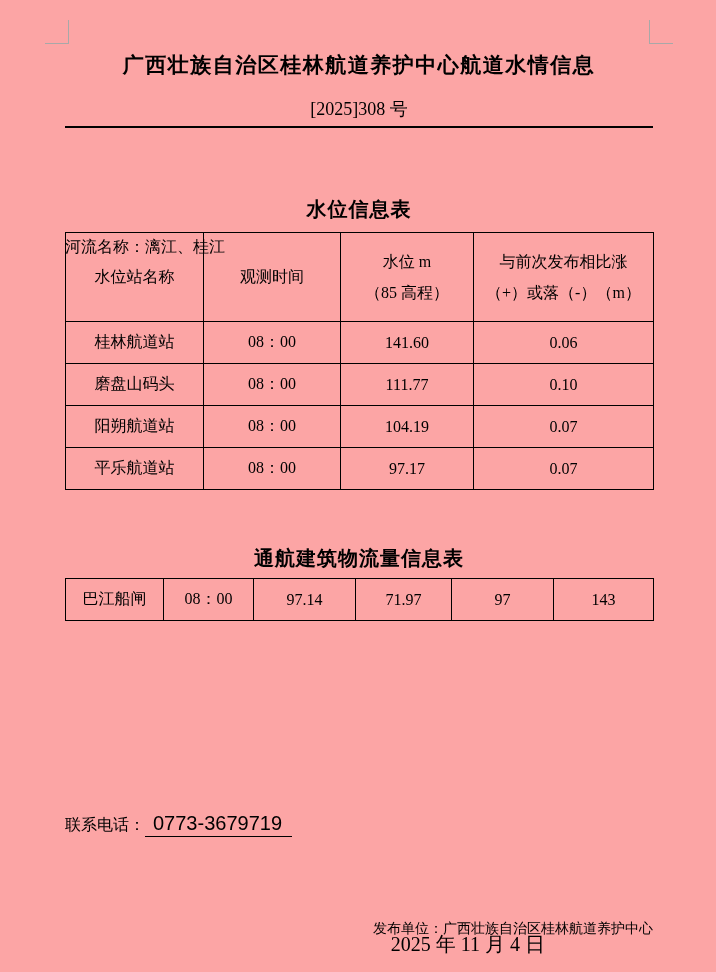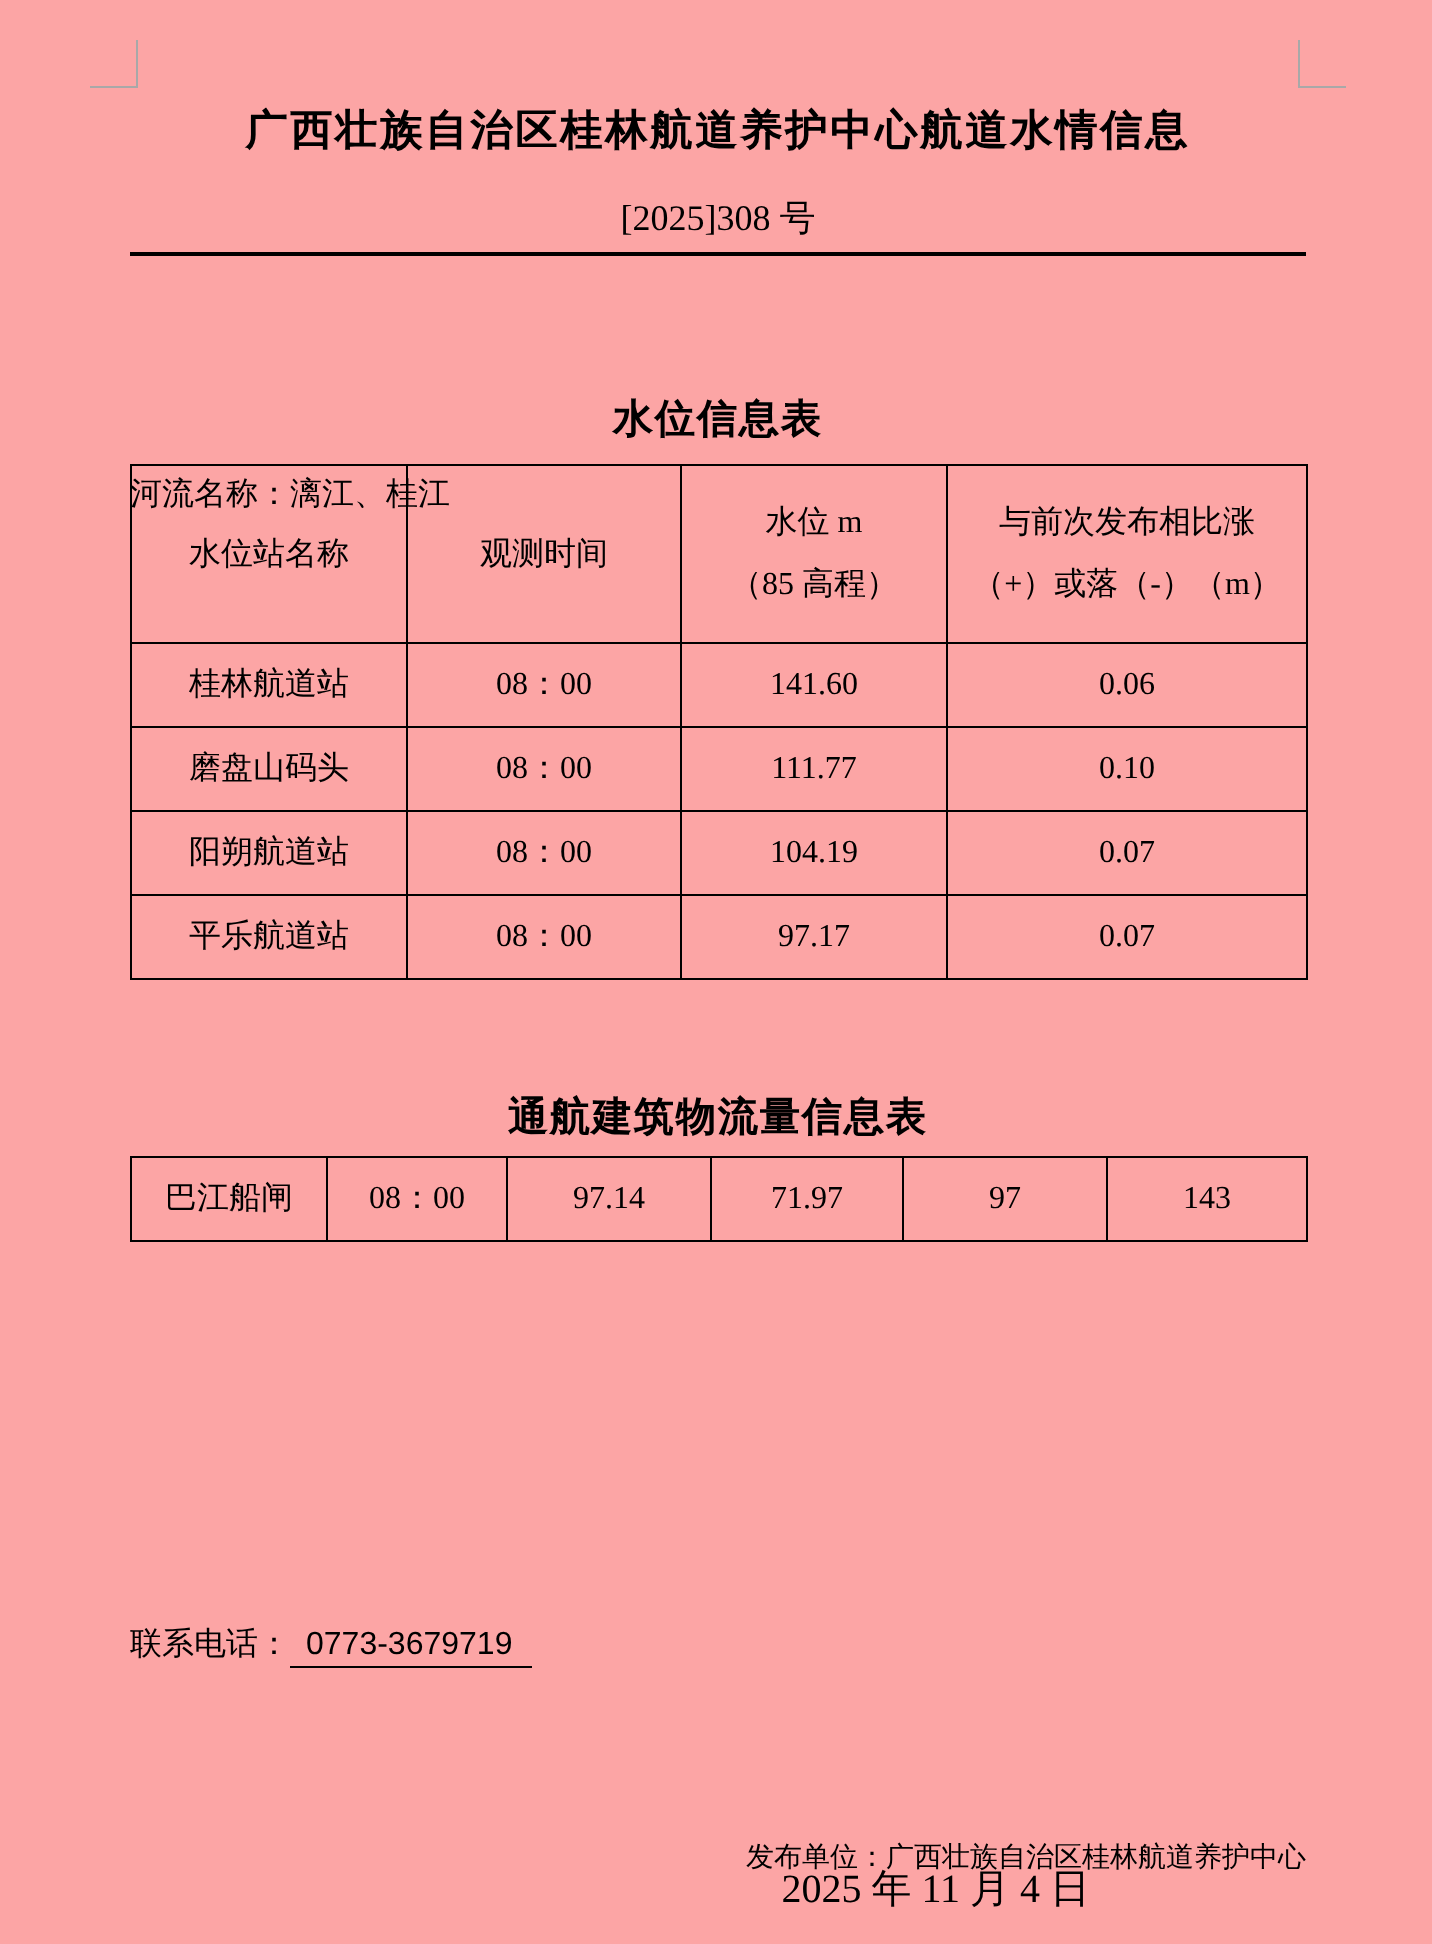--- a/index.html
+++ b/index.html
@@ -42,21 +42,21 @@
   .t1 td.hd { height:88px; }
   .t1 td.dt { height:41px; }
   .t2 { top:578px; }
   .t2 td.hd { height:90px; }
   .t2 td.dt { height:41px; }
   .hline { line-height:31px; }
 
   .contact { top:812px; font-size:16px; }
   .phone {
     font-family:"Liberation Sans","DejaVu Sans",sans-serif;
-    font-size:16px;
+    font-size:20px;
     border-bottom:1px solid #000;
     padding:0 10px 1px 8px;
     display:inline-block;
   }
   .publisher { top:920px; text-align:right; font-size:14px; }
   .pubdate  { top:931px; text-align:right; font-size:20px; padding-right:108px; box-sizing:border-box; }
 </style>
 </head>
 <body>
 

